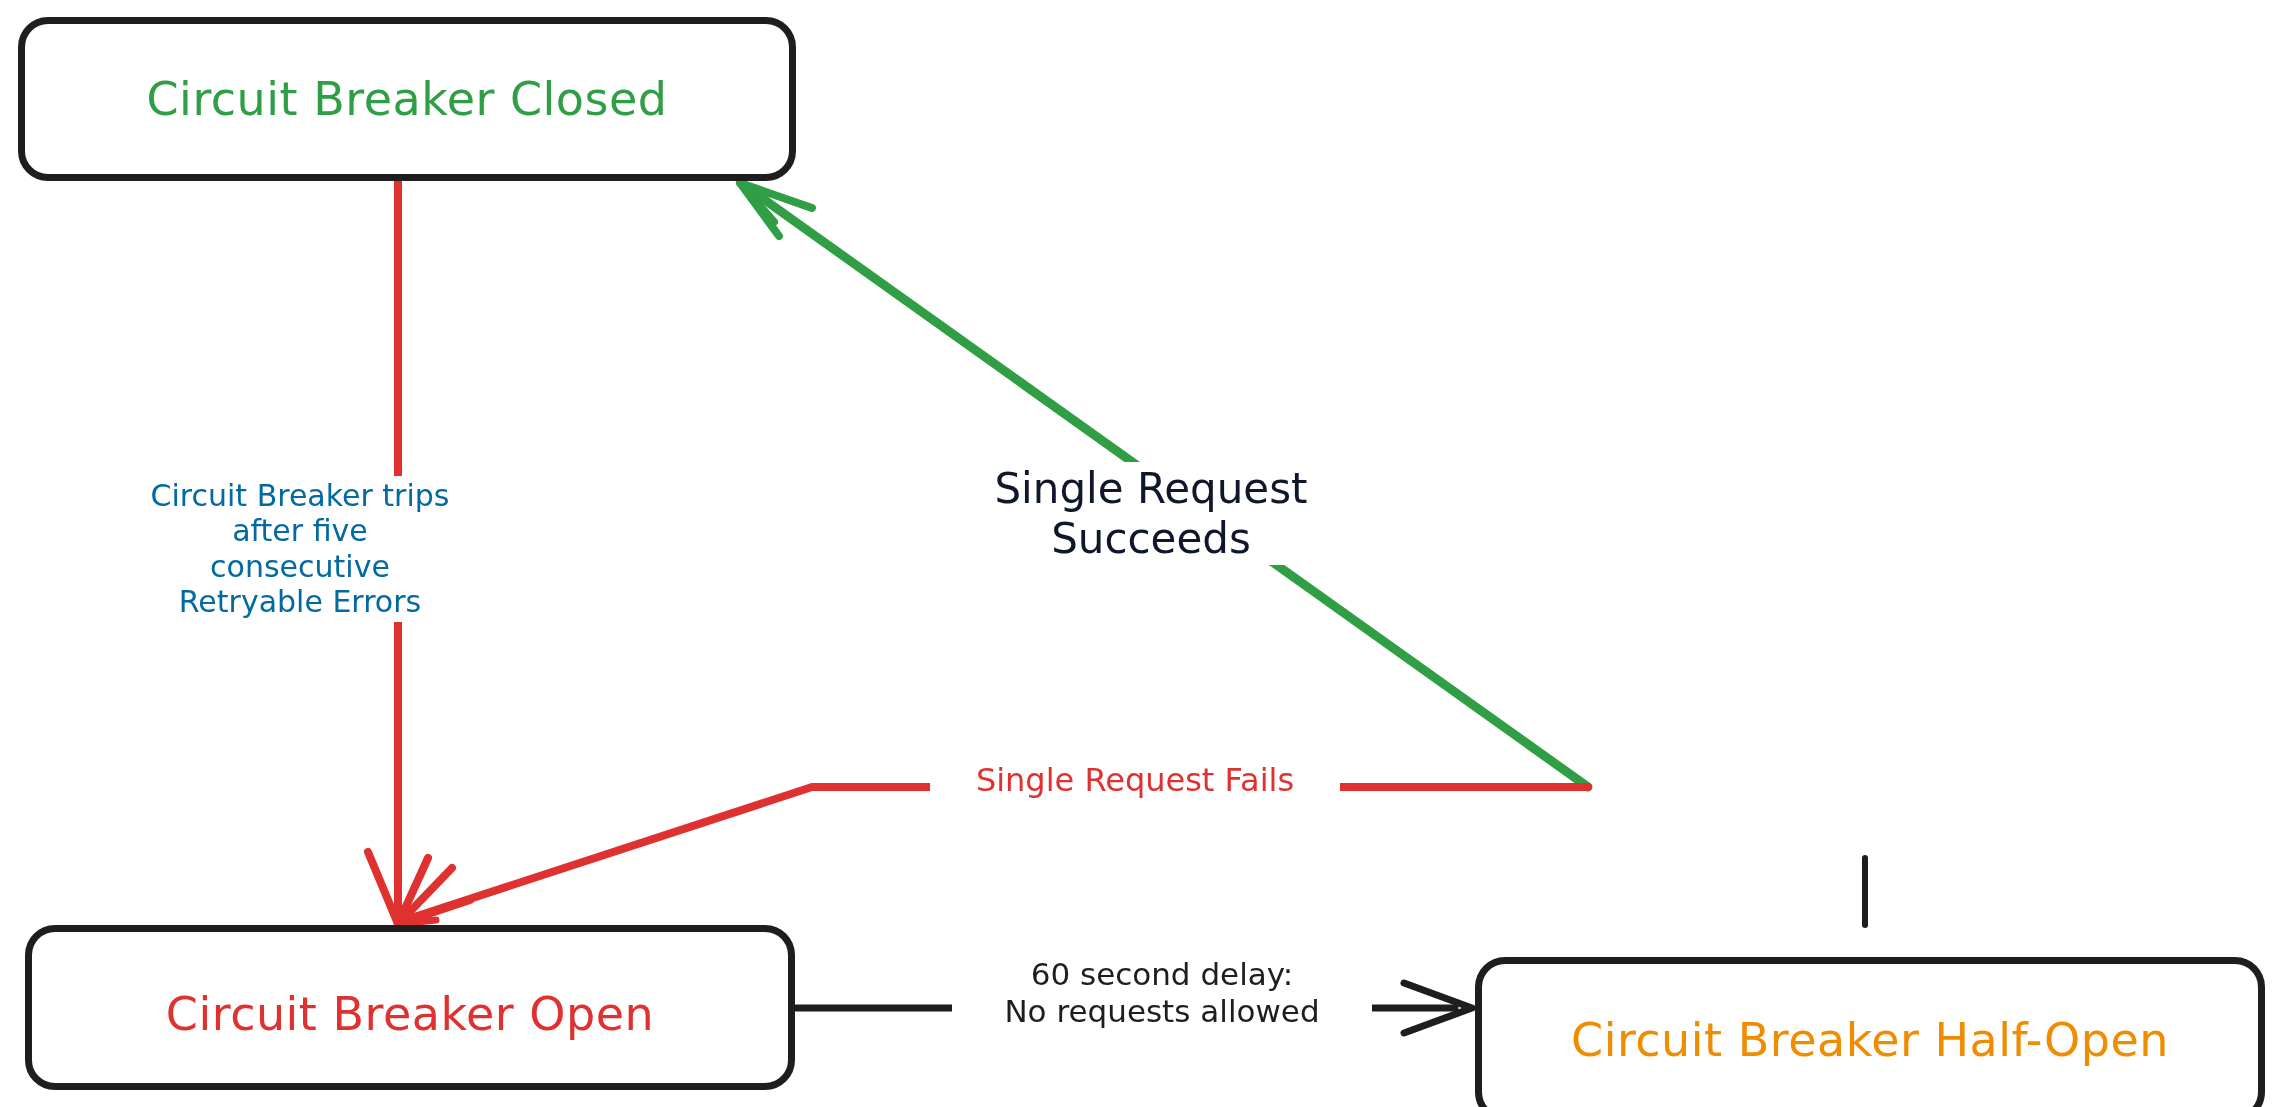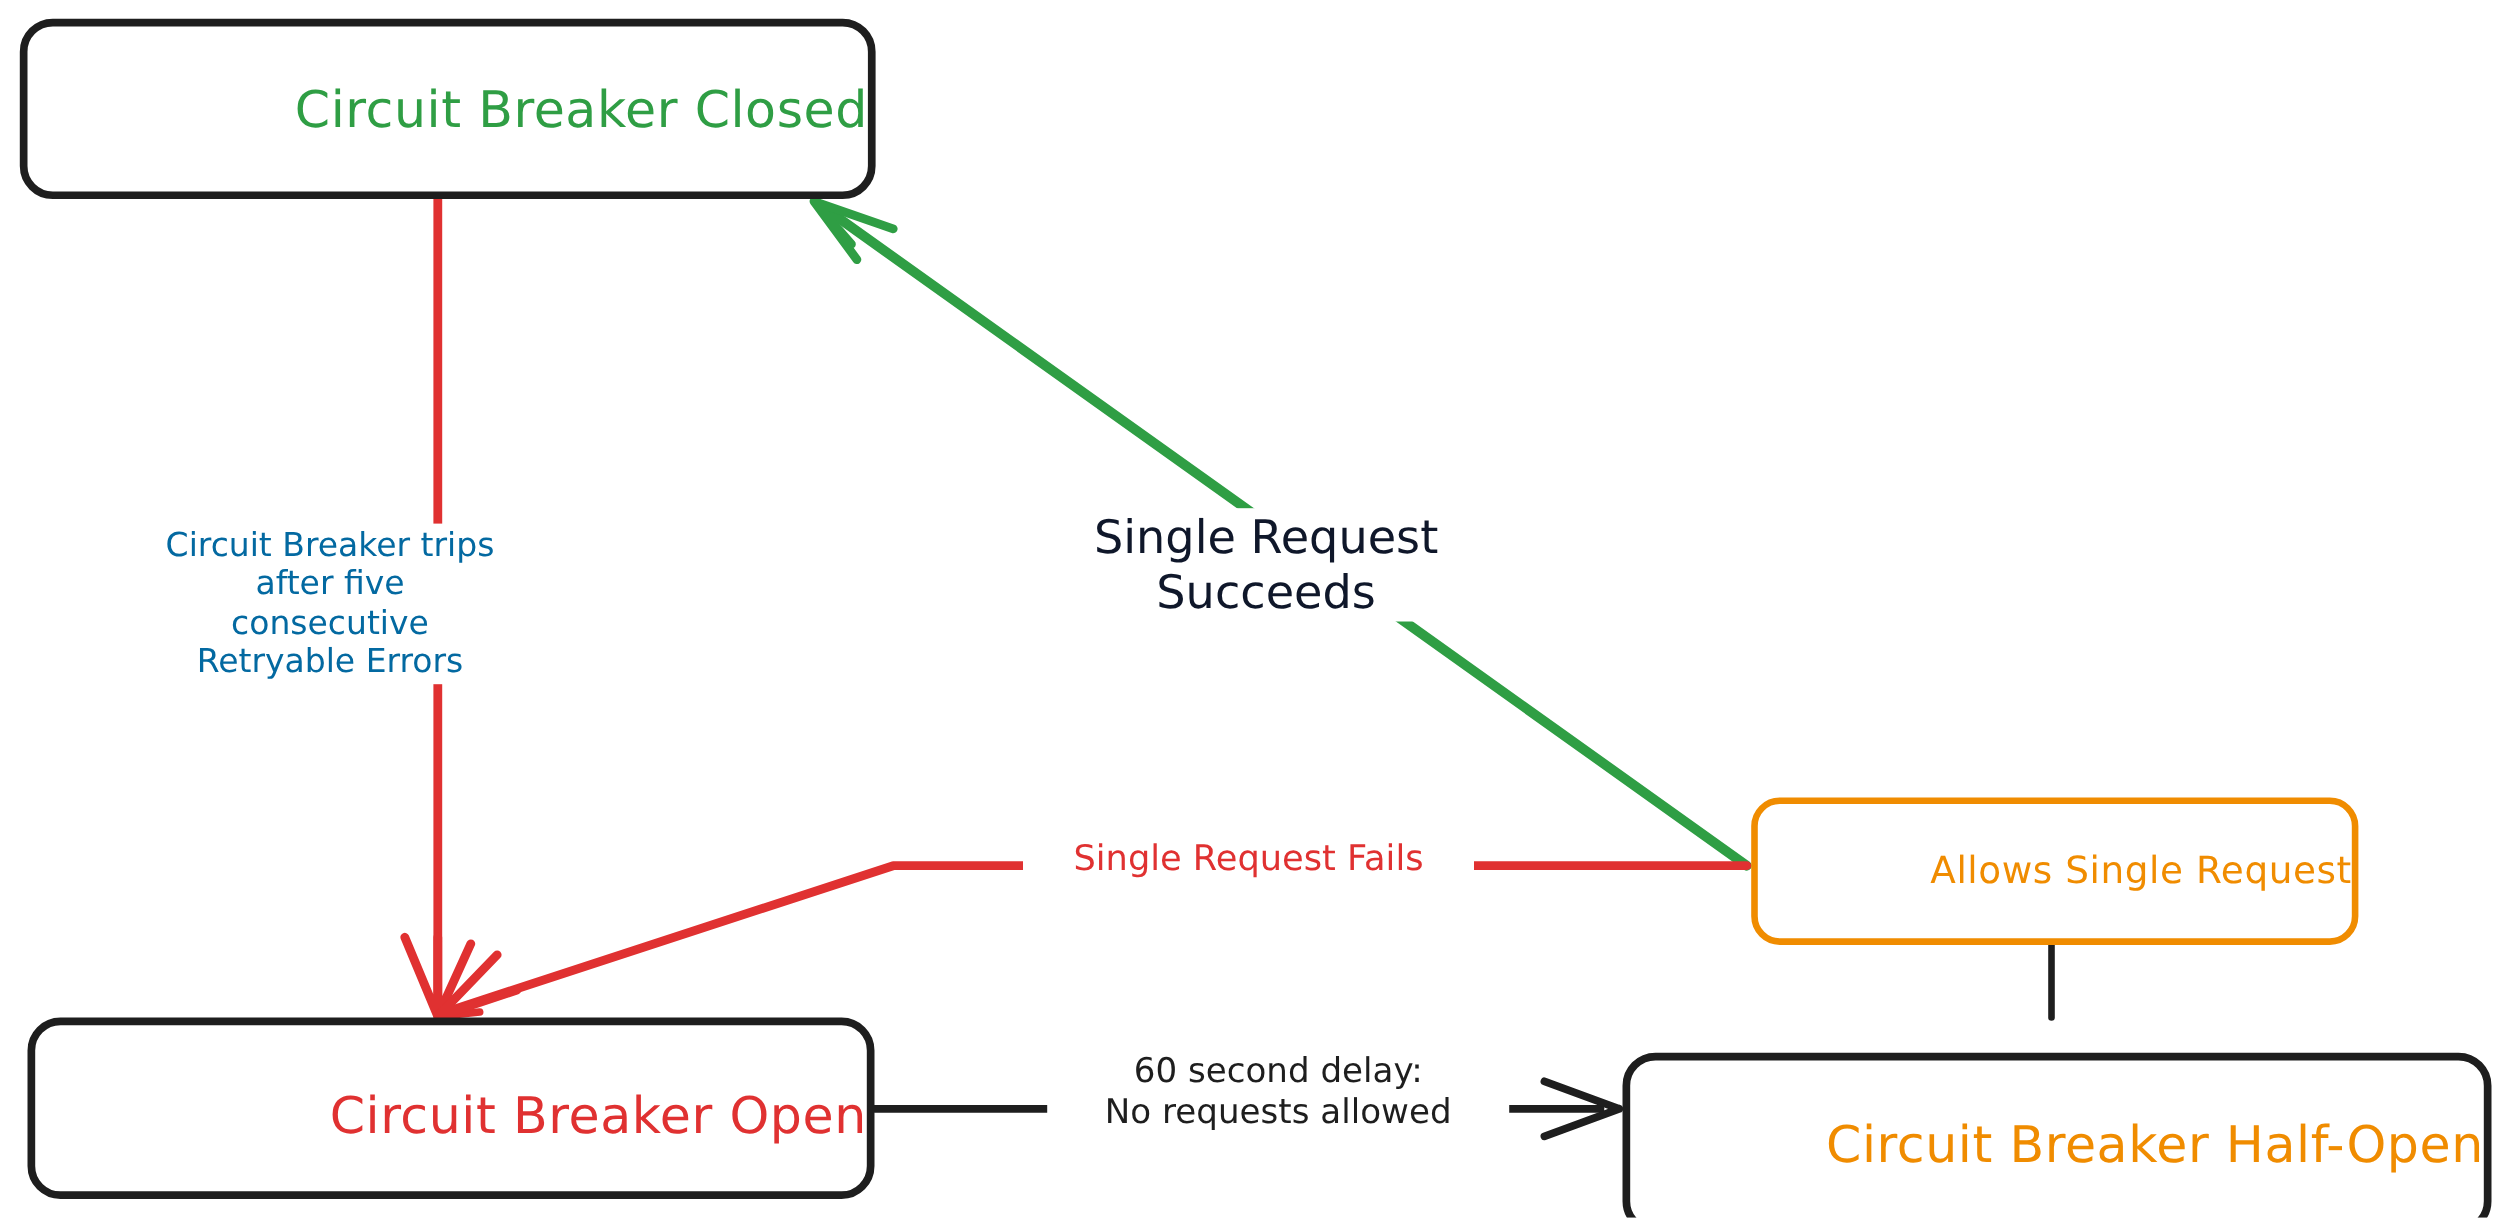--- a/index.html
+++ b/index.html
@@ -24,21 +24,21 @@
     width: 2272px;
     height: 1107px;
   }
 
   
   .node {
     position: absolute;
     box-sizing: border-box;
     display: flex;
     align-items: center;
-    justify-content: flex-end;
+    justify-content: center;
     background: #ffffff;
     border-radius: 30px;
     z-index: 3;
   }
   .node-dark {
     border: 7px solid #1e1e1e;
   }
   .node-orange {
     border: 6px solid #F08C00;
     border-radius: 26px;
@@ -162,23 +162,20 @@
   </div>
 
   <div class="node node-dark" id="node-open">
     <span class="node-label">Circuit Breaker Open</span>
   </div>
 
   <div class="node node-dark" id="node-half-open">
     <span class="node-label">Circuit Breaker Half-Open</span>
   </div>
 
-  <div class="node node-orange" id="node-allows-single-request">
-    <span class="node-label">Allows Single Request</span>
-  </div>
 
   <div class="edge-label" id="label-trips">Circuit Breaker trips
 after five consecutive
 Retryable Errors</div>
 
   <div class="edge-label" id="label-succeeds">Single Request Succeeds</div>
 
   <div class="edge-label" id="label-fails">Single Request Fails</div>
 
   <div class="edge-label" id="label-delay">60 second delay:

